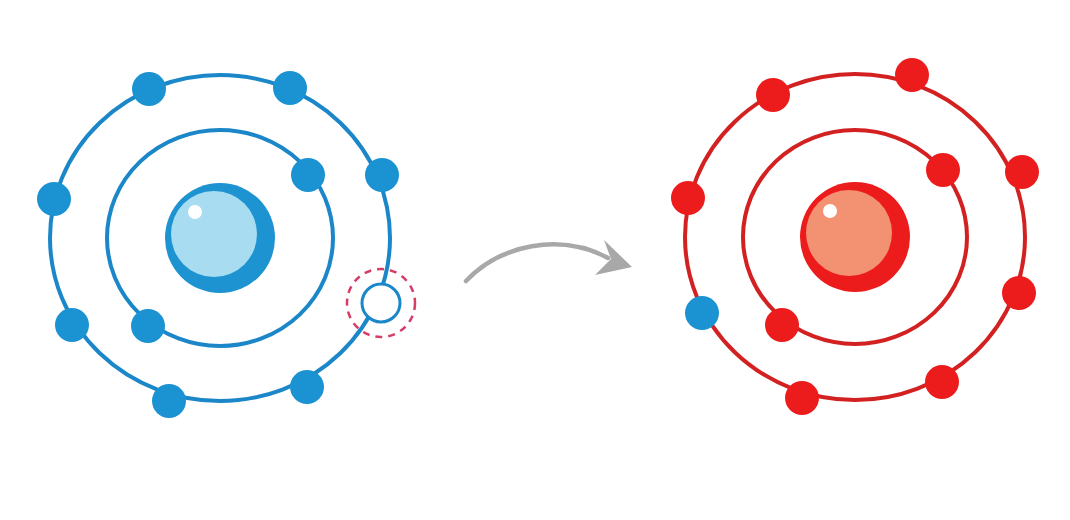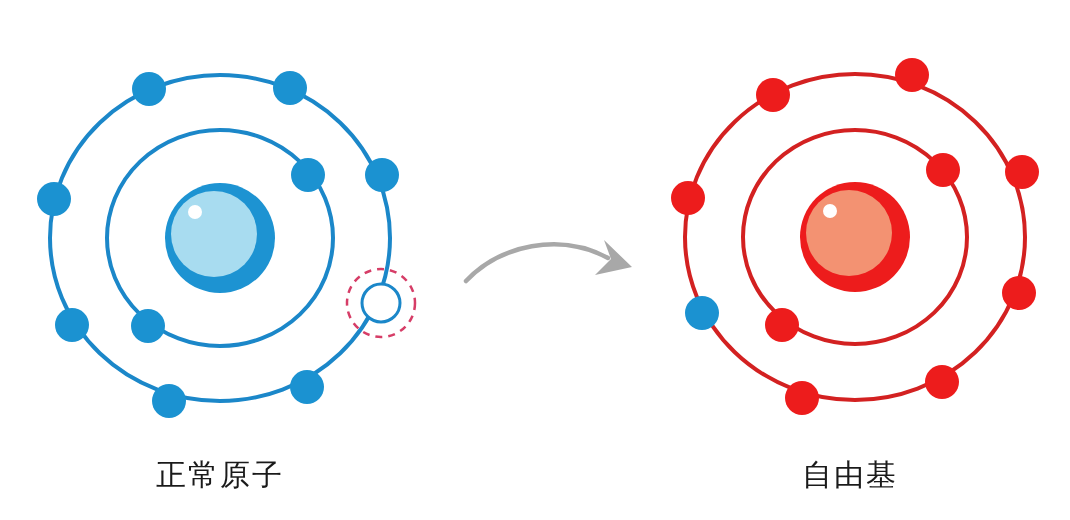--- a/index.html
+++ b/index.html
@@ -87,17 +87,15 @@
         </g>
       <circle id="R-stolen" cx="702" cy="313" r="17" fill="#1b92d1"></circle>
     </g>
 
     <g>
       <path id="arrow-curve" fill="none" d="M 466 281 C 500 245 560 232 608 258" stroke="#a8a8a8" stroke-width="4.5" stroke-linecap="round"></path>
       <path id="arrow-head" d="M 604 240 L 632 267 L 595 275 L 611 259 Z" fill="#a8a8a8"></path>
     </g>
   </svg>
 
-  <div class="caption" id="caption-left">正常原子</div>
 
-  <div class="caption" id="caption-right">自由基</div>
 
 </div>
 
 </body></html>

